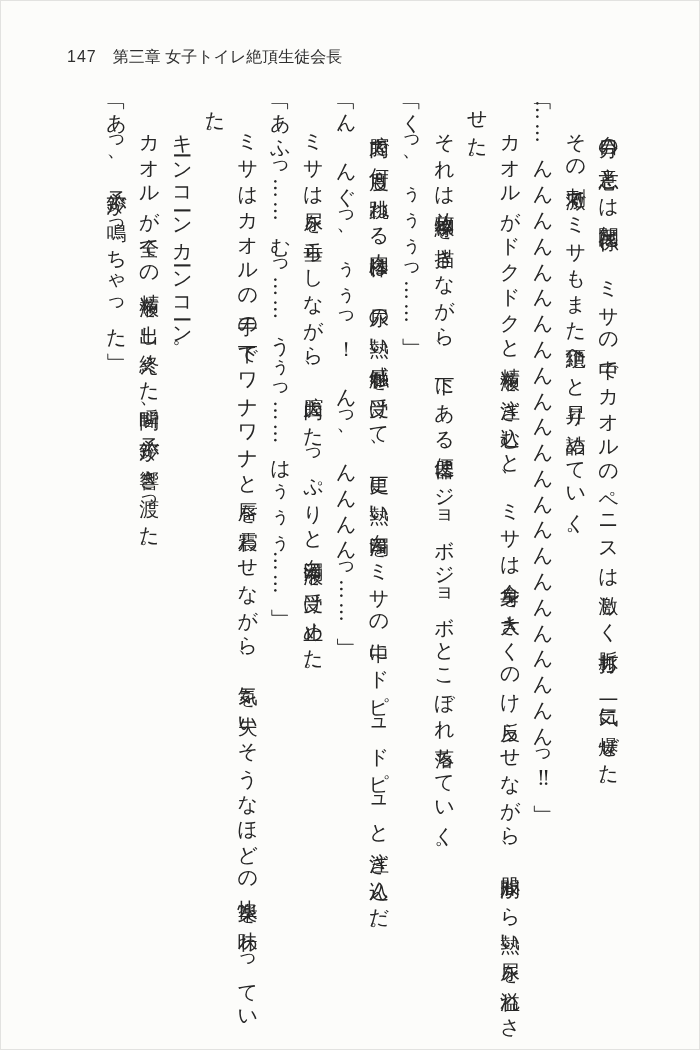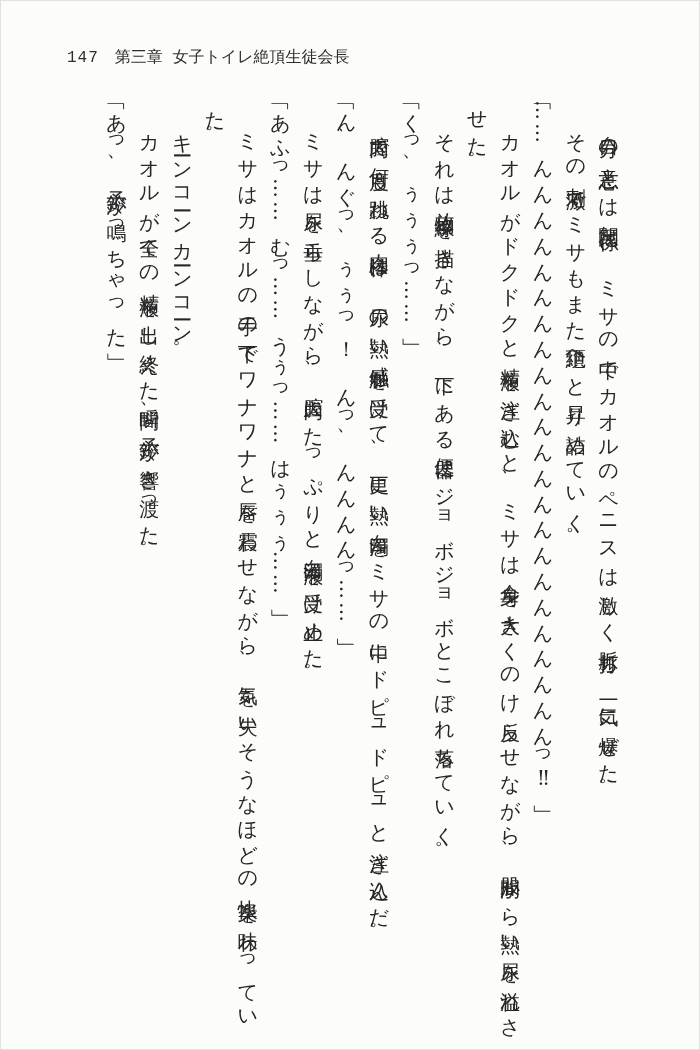--- a/index.html
+++ b/index.html
@@ -14,21 +14,21 @@
     box-sizing: border-box;
     background: #fcfcfa;
     border: 1px solid #e2e2e0;
     overflow: hidden;
     color: #262626;
   }
   .header {
     position: absolute;
     top: 46px;
     left: 66px;
-    font-family: Liberation Mono, monospace;
+    font-family: Liberation Sans, sans-serif;
     font-size: 16px;
     color: #2e2e2e;
     white-space: nowrap;
   }
   .header .page-num {
     letter-spacing: 1px;
     margin-right: 16px;
   }
   .body-text {
     position: absolute;

